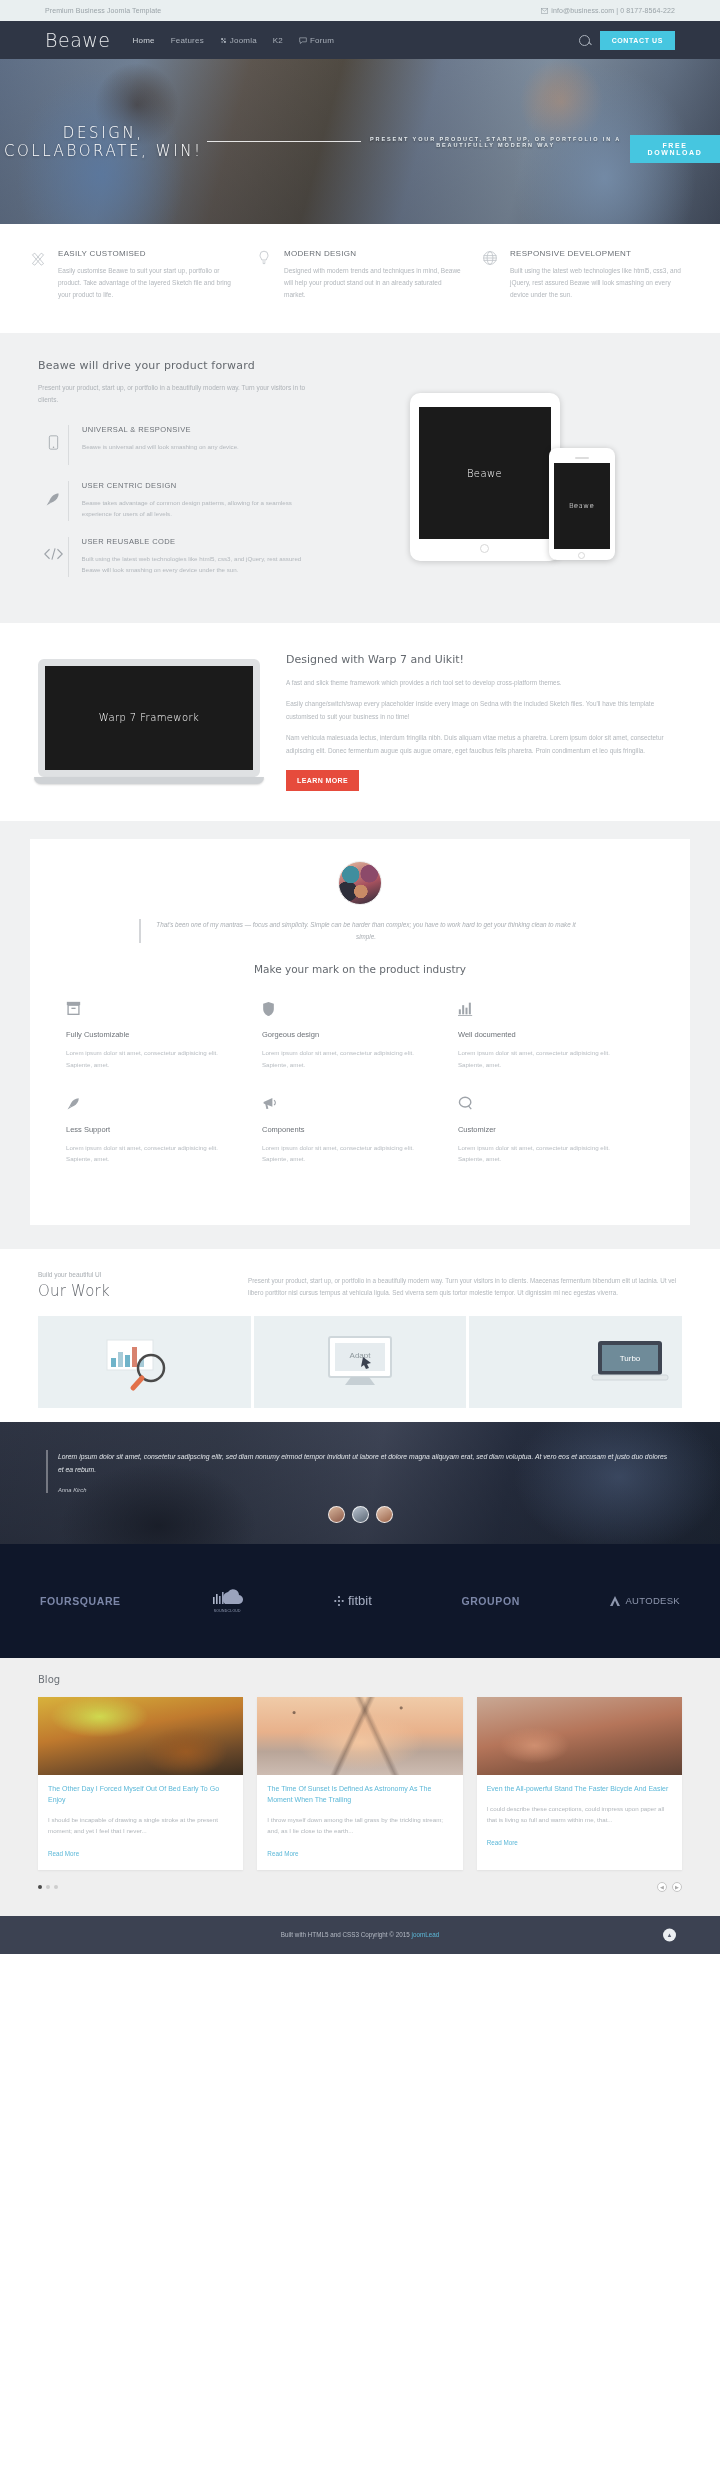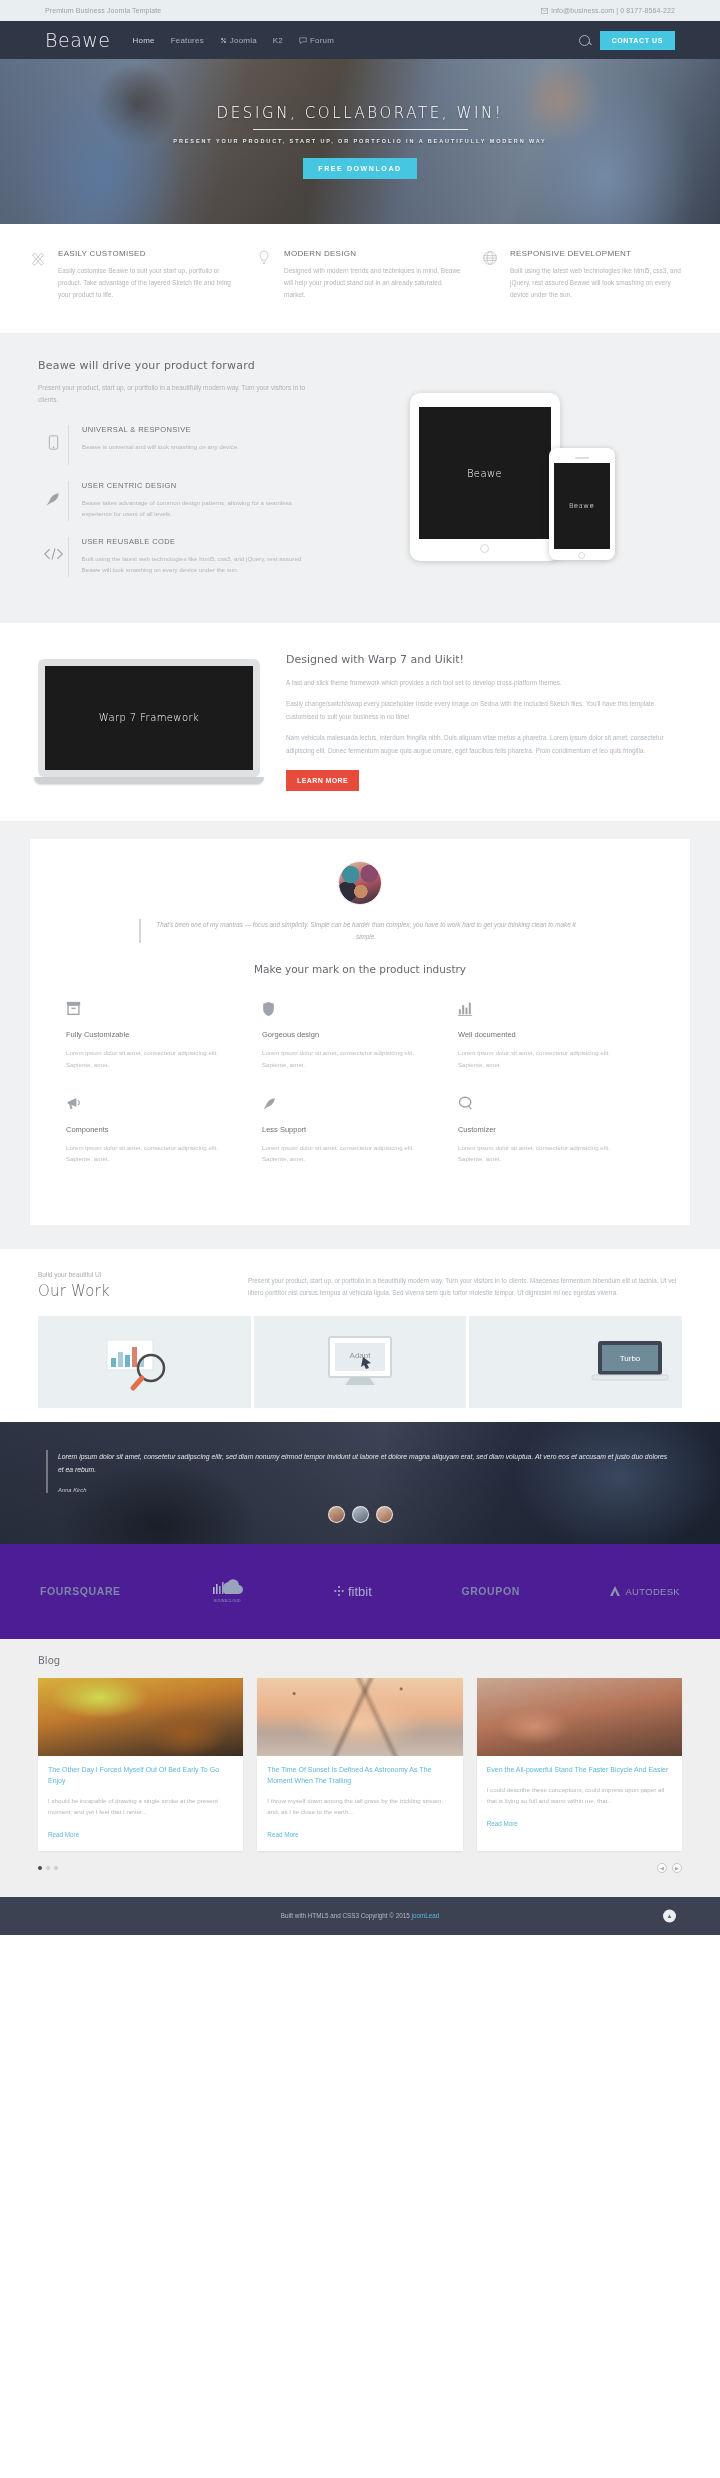--- a/index.html
+++ b/index.html
@@ -89,21 +89,21 @@
     background:
       radial-gradient(ellipse 120px 150px at 14% 70%, rgba(90,120,160,.85), transparent 70%),
       radial-gradient(ellipse 130px 160px at 84% 72%, rgba(120,145,175,.8), transparent 70%),
       radial-gradient(ellipse 60px 60px at 19% 28%, rgba(60,48,40,.75), transparent 70%),
       radial-gradient(ellipse 60px 62px at 78% 26%, rgba(175,140,115,.7), transparent 70%),
       linear-gradient(180deg, rgba(30,40,55,.18), rgba(25,32,45,.32));
   }
   .hero-inner {
     position: relative; z-index: 2;
     height:100%;
-    display:flex; flex-direction:column; align-items:center; justify-content:center;
+    display:flex; align-items:center; justify-content:center;
     text-align:center;
   }
   .hero-title {
     font-size: 15px; color:#fff; letter-spacing: 2.6px;
     font-weight: 300;
     text-shadow: 0 1px 3px rgba(0,0,0,.35);
     font-family: "DejaVu Sans", sans-serif;
   }
   .hero-rule { width: 215px; height:1px; background: rgba(255,255,255,.85); margin: 7px 0 8px; }
   .hero-sub {
@@ -234,21 +234,21 @@
   .dq-txt { font-size:6.8px; line-height:1.95; font-style:italic; color:#e2e6ea; }
   .dq-author { font-size:5.8px; font-style:italic; color:#c3c8cf; margin-top:11px; }
   .dq-avatars { display:flex; gap:7px; justify-content:center; margin-top: 13px; }
   .dqa { width:17px; height:17px; border-radius:50%; border:1.5px solid rgba(255,255,255,.8); }
   .dqa.a1 { background: linear-gradient(150deg,#d7b49a,#8d5b4a); }
   .dqa.a2 { background: linear-gradient(150deg,#b9c3cf,#5b6775); }
   .dqa.a3 { background: linear-gradient(150deg,#e0c2ae,#9b6348); }
 
   
   .logos {
-    background:#4c1d95; height: 95px;
+    background:#0f172a; height: 114px;
     display:flex; align-items:center; justify-content:space-between;
     padding: 0 40px;
   }
   .logo { color:#9aa3bd; display:flex; align-items:center; gap:4px; }
   .logo-txt { font-size: 10.5px; font-weight: bold; letter-spacing:.6px; color:#7c87a8; }
   .logo-txt.light { font-weight:300; font-size:13px; color:#a8b0c4; letter-spacing:0; }
   .logo-txt.thin { font-weight:400; font-size:9.5px; color:#8e97ae; letter-spacing:.3px; }
   .sc-label { font-size:3.4px; color:#9aa3bd; text-align:center; letter-spacing:.3px; margin-top:1px; }
 
   
@@ -532,37 +532,37 @@
                 <rect x="9" y="8" width="2.4" height="8" fill="#9fa4aa"></rect>
                 <rect x="13" y="2" width="2.4" height="14" fill="#9fa4aa"></rect>
                 <rect x="0" y="17" width="17" height="1" fill="#9fa4aa"></rect>
               </svg>
           </div>
           <div class="g6-t">Well documented</div>
           <div class="g6-p">Lorem ipsum dolor sit amet, consectetur adipisicing elit. Sapiente, amet.</div>
         </div>
         <div class="g6">
           <div class="g6-ico">
+            <svg width="15" height="15" viewBox="0 0 20 20">
+                <path d="M17 3 c-5 0-8 3-10 6 l-2 4 2 2 4-2 c3-2 6-5 6-10 z" fill="#9fa4aa"></path>
+                <path d="M5 13 L2 18 l5-3" fill="#9fa4aa"></path>
+              </svg>
+          </div>
+          <div class="g6-t">Less Support</div>
+          <div class="g6-p">Lorem ipsum dolor sit amet, consectetur adipisicing elit. Sapiente, amet.</div>
+        </div>
+        <div class="g6">
+          <div class="g6-ico">
             <svg width="16" height="15" viewBox="0 0 20 18">
                 <path d="M2 7 L13 2 v11 L2 9 z" fill="#9fa4aa"></path>
                 <path d="M4 9 l1.5 7 2.5-0.5 -1.5-5.8 z" fill="#9fa4aa"></path>
                 <path d="M15 5 a3.5 3.5 0 0 1 0 6" fill="none" stroke="#9fa4aa" stroke-width="1.4"></path>
               </svg>
           </div>
           <div class="g6-t">Components</div>
-          <div class="g6-p">Lorem ipsum dolor sit amet, consectetur adipisicing elit. Sapiente, amet.</div>
-        </div>
-        <div class="g6">
-          <div class="g6-ico">
-            <svg width="15" height="15" viewBox="0 0 20 20">
-                <path d="M17 3 c-5 0-8 3-10 6 l-2 4 2 2 4-2 c3-2 6-5 6-10 z" fill="#9fa4aa"></path>
-                <path d="M5 13 L2 18 l5-3" fill="#9fa4aa"></path>
-              </svg>
-          </div>
-          <div class="g6-t">Less Support</div>
           <div class="g6-p">Lorem ipsum dolor sit amet, consectetur adipisicing elit. Sapiente, amet.</div>
         </div>
         <div class="g6">
           <div class="g6-ico">
             <svg width="16" height="14" viewBox="0 0 18 16">
                 <ellipse cx="8" cy="7" rx="6.5" ry="5.5" fill="none" stroke="#9fa4aa" stroke-width="1.6"></ellipse>
                 <path d="M11.5 11 L15 15" stroke="#9fa4aa" stroke-width="1.6" fill="none"></path>
               </svg>
           </div>
           <div class="g6-t">Customizer</div>

